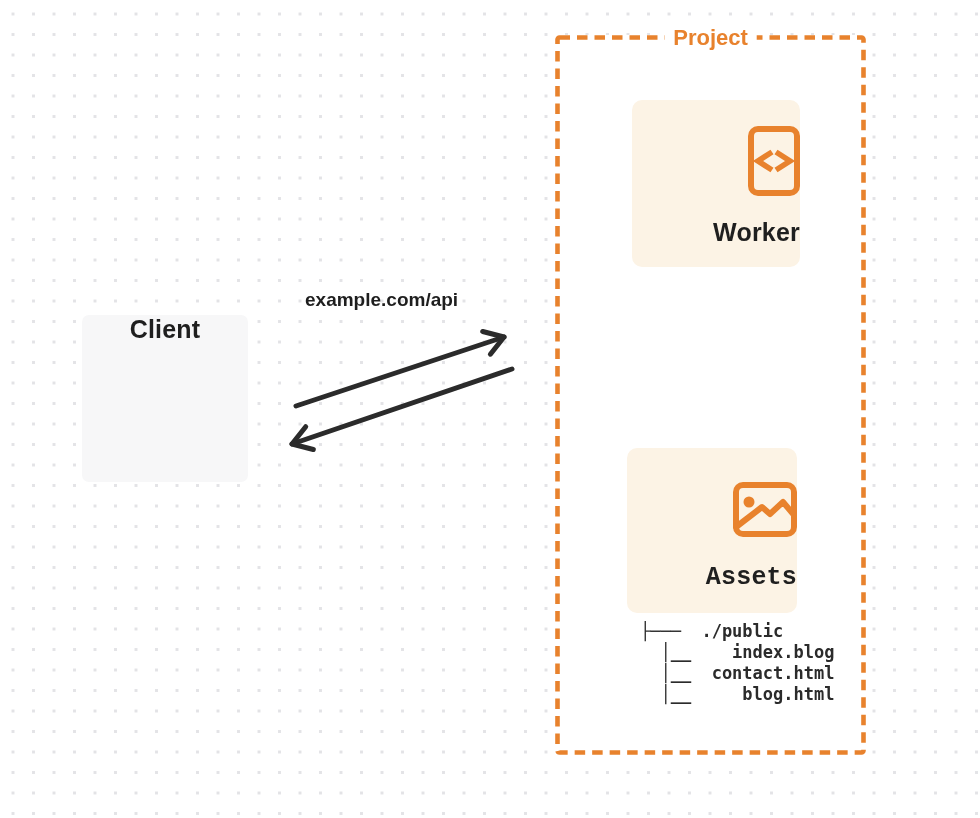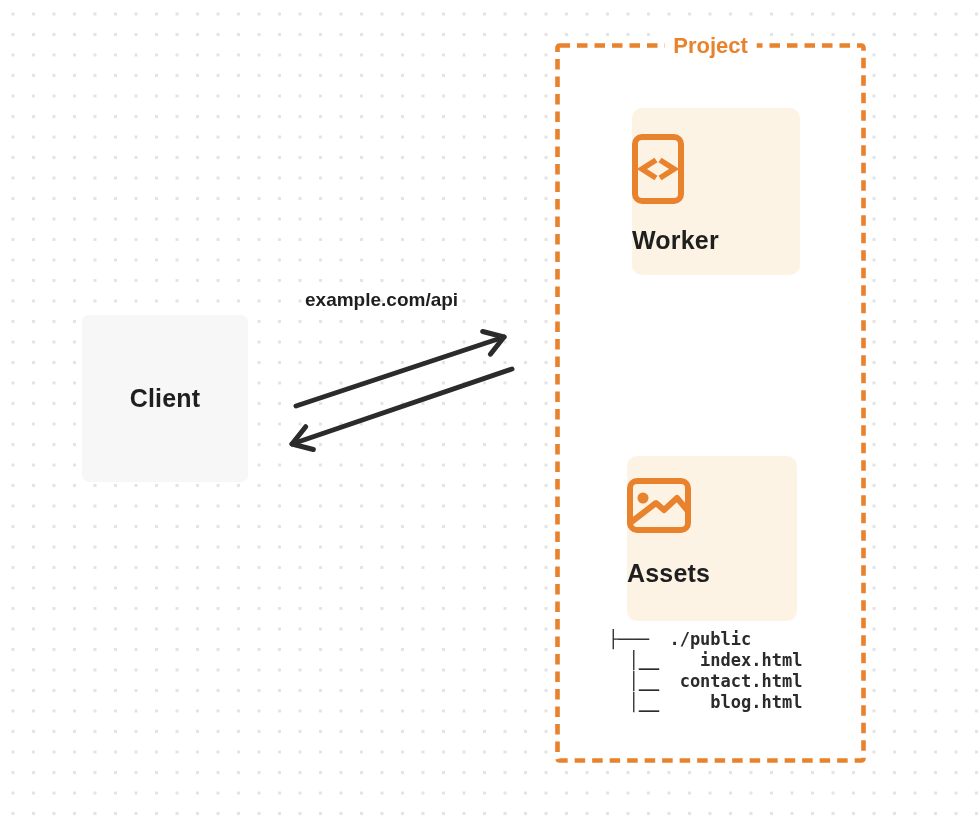--- a/index.html
+++ b/index.html
@@ -15,21 +15,21 @@
     overflow: hidden;
   }
 
   
   .client-box {
     position: absolute;
     left: 82px; top: 315px;
     width: 166px; height: 167px;
     background: #f7f7f8;
     border-radius: 7px;
-    display: flex; align-items: center; justify-content: center;
+    display: flex; justify-content: center;
   }
   .node-label {
     font-size: 25px;
     font-weight: bold;
     color: #1f1f1f;
     letter-spacing: 0.2px;
   }
 
   
   .api-label {
@@ -44,21 +44,21 @@
   
   .arrows {
     position: absolute;
     left: 0; top: 0;
     pointer-events: none;
   }
 
   
   .project {
     position: absolute;
-    left: 555px; top: 43px;
+    left: 555px; top: 35px;
     width: 311px; height: 720px;
     background: #ffffff;
   }
   .project-border {
     position: absolute;
     left: 0; top: 0;
     width: 100%; height: 100%;
   }
   .project-label {
     position: absolute;
@@ -75,38 +75,38 @@
   }
 
   
   .card {
     position: absolute;
     background: #fcf3e5;
     border-radius: 10px;
     box-sizing: border-box;
     display: flex;
     flex-direction: column;
-    align-items: flex-start;
+    align-items: flex-end;
   }
   .card-worker { left: 77px; top: 65px;  width: 168px; height: 167px; padding-top: 26px; }
-  .card-assets { left: 72px; top: 413px; width: 170px; height: 165px; padding-top: 22px; }
+  .card-assets { left: 72px; top: 413px; width: 170px; height: 165px; padding-top: 34px; font-family: Liberation Mono, monospace; }
   .card-worker .node-label { margin-top: 22px; }
   .card-assets .node-label { margin-top: 26px; }
 
   
   .tree {
     position: absolute;
     left: 53px; top: 586px;
     font-family: "DejaVu Sans Mono", "Liberation Mono", monospace;
     font-size: 17px;
     line-height: 21px;
     font-weight: bold;
     color: #2b2b2b;
   }
-  .tree-line { white-space: pre; }
+  .tree-line { white-space: pre; margin-left: 32px; }
 </style>
 </head>
 <body>
 
 <div class="canvas">
 
   <div class="client-box">
     <span class="node-label">Client</span>
   </div>
 
@@ -146,19 +146,19 @@
       <svg width="64" height="55" viewBox="0 0 64 55">
         <rect x="3" y="3" width="58" height="49" rx="7" fill="none" stroke="#e8822d" stroke-width="6"></rect>
         <circle cx="16" cy="20" r="5.5" fill="#e8822d"></circle>
         <polyline points="3,45 29,25 37,32 50,20 61,33" fill="none" stroke="#e8822d" stroke-width="6" stroke-linejoin="round" stroke-linecap="round"></polyline>
       </svg>
       <span class="node-label">Assets</span>
     </div>
 
     <div class="tree">
       <div class="tree-line">├───  ./public</div>
-      <div class="tree-line">  │__    index.html</div>
+      <div class="tree-line">  │__    index.blog</div>
       <div class="tree-line">  │__  contact.html</div>
       <div class="tree-line">  │__     blog.html</div>
     </div>
   </div>
 
 </div>
 
 </body></html>

